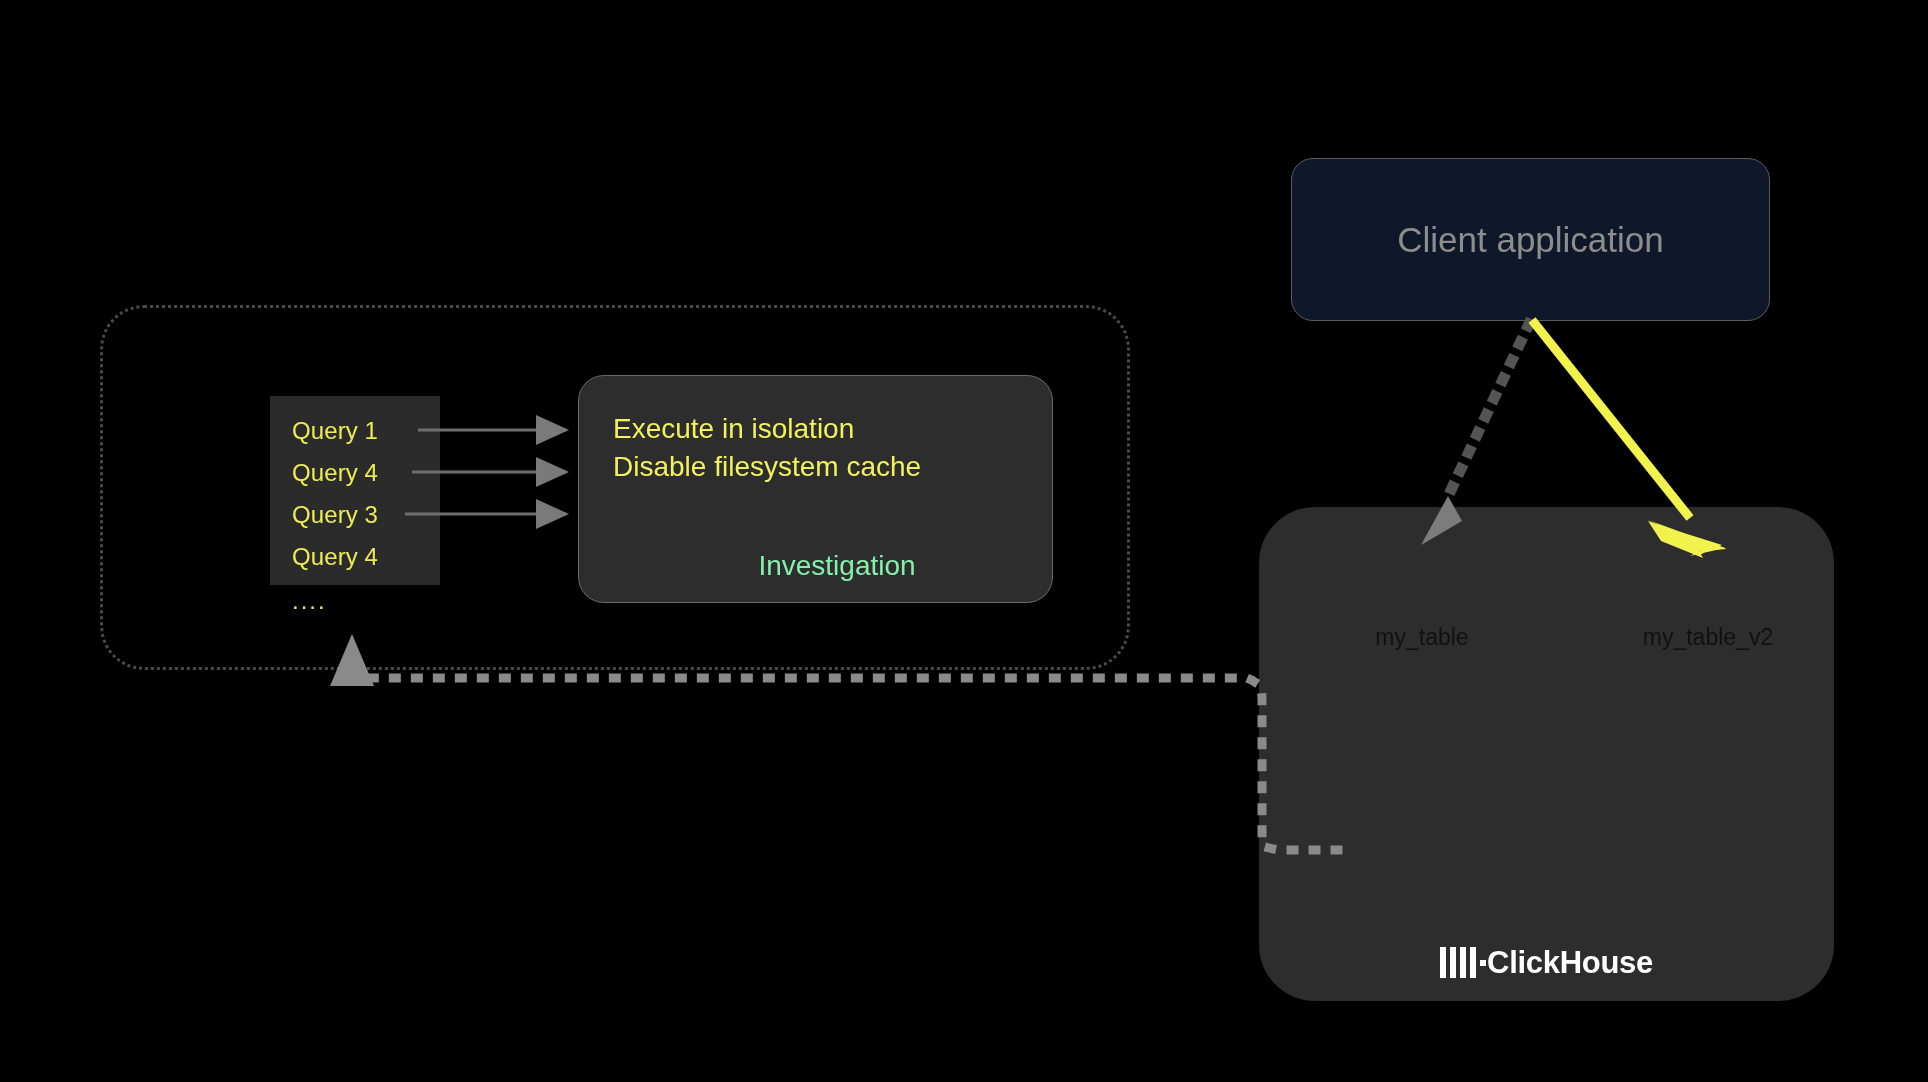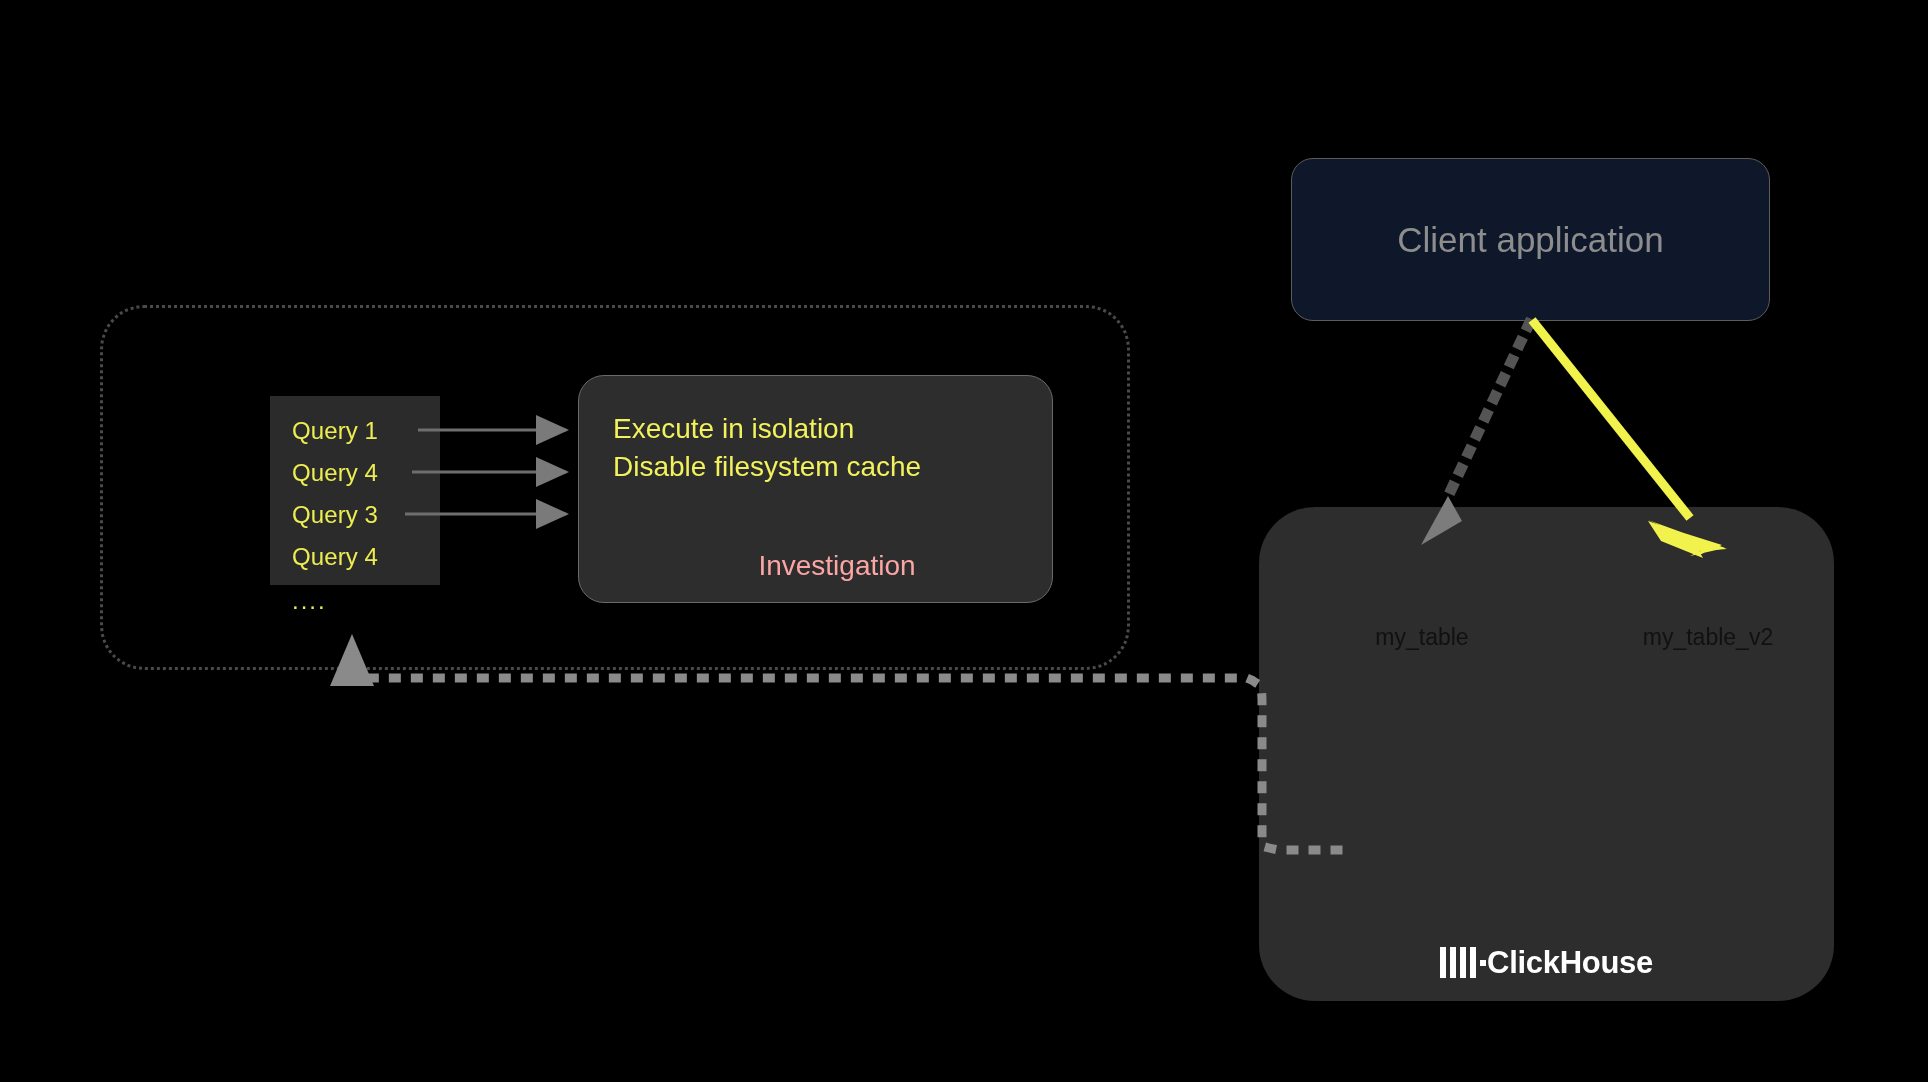--- a/index.html
+++ b/index.html
@@ -100,21 +100,21 @@
   }
   .inv-line.spaced {
     margin-top: 15px;
   }
   .inv-caption {
     position: absolute;
     left: 0;
     right: 0;
     bottom: 20px;
     text-align: center;
-    color: #fca5a5;
+    color: #86efac;
     font-size: 28px;
     white-space: nowrap;
     margin-left: 43px;
   }
 
   
   .client-app {
     position: absolute;
     left: 1291px;
     top: 158px;

